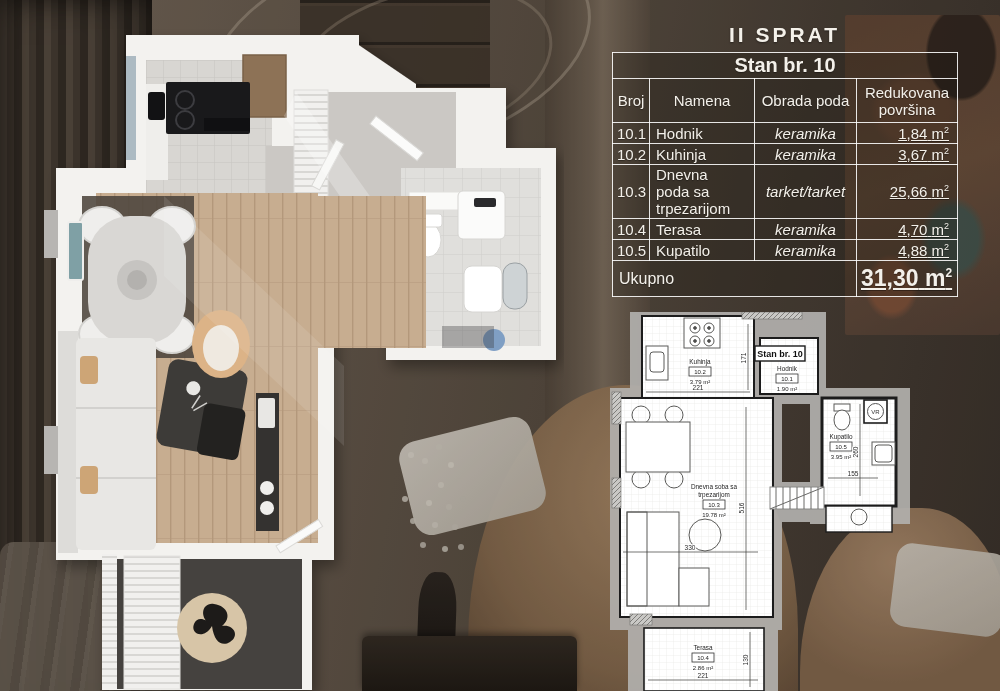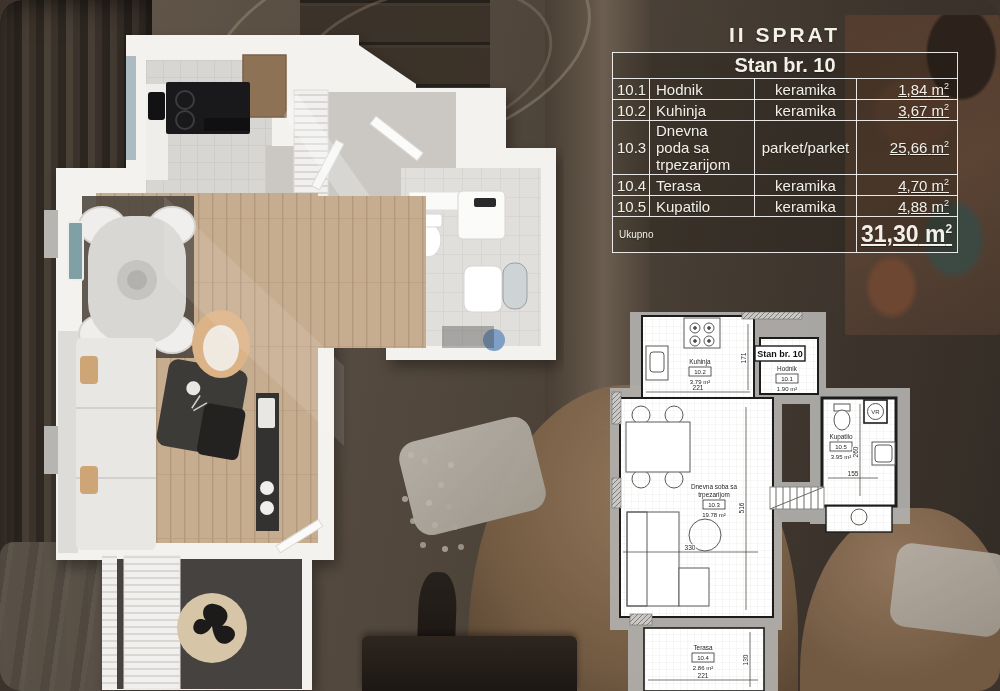--- a/index.html
+++ b/index.html
@@ -1,18 +1,18 @@
 <!DOCTYPE html>
 <html><head>
 <meta charset="utf-8">
 <style>
   * { margin:0; padding:0; box-sizing:border-box; }
   html,body { width:1000px; height:691px; overflow:hidden; }
   body { font-family:"Liberation Sans", sans-serif; background:#3b332c; position:relative; }
-  .stage { position:absolute; inset:0; width:1000px; height:691px; overflow:hidden;border-radius:22px; }
+  .stage { position:absolute; inset:0; width:1000px; height:691px; overflow:hidden; }
   .abs { position:absolute; }
 
   
   .bg-base { inset:0; background:linear-gradient(100deg,#7c6e60 0%,#6a5d50 30%,#5a4f43 55%,#4a4037 75%,#3a322b 100%); }
   .curtain { left:0; top:0; width:152px; height:691px;
     background:repeating-linear-gradient(90deg,#574c41 0 7px,#453c33 7px 14px,#332c25 14px 22px);
     box-shadow:inset -30px 0 40px rgba(0,0,0,.35), inset 10px 0 25px rgba(0,0,0,.5); }
   .doorwall { left:545px; top:0; width:105px; height:430px;
     background:linear-gradient(90deg,#55493d,#7b6c5c 45%,#8a7a68 55%,#5d5044); opacity:.85; }
   .shelf-unit { left:300px; top:0; width:190px; height:195px; background:#41372d;
@@ -60,25 +60,25 @@
     font-size:21px; letter-spacing:3px; font-weight:bold; color:#f4f1ea; text-shadow:0 1px 2px rgba(0,0,0,.4); }
   table.area-table { width:345px; border-collapse:collapse; table-layout:fixed; }
   .area-table td { border:1px solid rgba(255,255,255,.88); background:rgba(28,22,16,.30);
     font-size:15px; color:#f3f0ea; padding:1px 4px; vertical-align:middle; text-shadow:0 1px 1px rgba(0,0,0,.35); }
   .area-table .title-row td { height:26px; text-align:center; font-size:20px; font-weight:bold; }
   .area-table .head-row td { height:44px; text-align:center; font-size:15px; }
   .area-table tr.data td { height:21px; }
   .area-table tr.data.tall td { height:42px; }
   .col-broj { text-align:center; }
   .col-namena { text-align:left; padding-left:6px !important; padding-right:12px !important; }
-  .col-obrada { text-align:center; }
+  .col-obrada { text-align:center;font-style:italic; }
   .col-area { text-align:right; padding-right:8px !important; white-space:nowrap;text-decoration:underline; }
   .area-table sup { font-size:9px; vertical-align:super; line-height:0; }
   .total-row td { height:36px; }
-  .total-row .total-label { text-align:left; padding-left:6px !important; font-size:10px; }
+  .total-row .total-label { text-align:left; padding-left:6px !important; font-size:16px; }
   .total-row .col-area { font-size:23px; font-weight:bold;margin-left:44px; }
   .total-row .col-area sup { font-size:12px; }
 
   
   .plan3d { left:44px; top:26px; z-index:3; }
   .plan2d { left:610px; top:312px; z-index:5; }
   svg text { font-family:"Liberation Sans", sans-serif; }
   .halo { stroke:#ffffff; stroke-width:2.2px; paint-order:stroke; fill:#1d1d1d; }
   .dimtxt { stroke:#ffffff; stroke-width:2px; paint-order:stroke; fill:#2a2a2a; }
 </style>
@@ -240,36 +240,42 @@
       <colgroup>
           <col style="width:37px">
           <col style="width:105px">
           <col style="width:102px">
           <col style="width:101px">
         </colgroup>
       <tbody>
           <tr class="title-row">
             <td colspan="4">Stan br. 10</td>
           </tr>
+      <tr class="head-row">
+        <td>Broj</td>
+        <td>Namena</td>
+        <td>Obrada poda</td>
+        <td><span>Redukovana</span><br><span>površina</span></td>
+      </tr>
       <tr class="data">
         <td class="col-broj">10.1</td>
         <td class="col-namena">Hodnik</td>
         <td class="col-obrada">keramika</td>
         <td class="col-area"><span>1,84</span> <span>m</span><sup>2</sup></td>
       </tr>
       <tr class="data">
         <td class="col-broj">10.2</td>
         <td class="col-namena">Kuhinja</td>
         <td class="col-obrada">keramika</td>
         <td class="col-area"><span>3,67</span> <span>m</span><sup>2</sup></td>
       </tr>
       <tr class="data tall">
         <td class="col-broj">10.3</td>
         <td class="col-namena">Dnevna poda sa trpezarijom</td>
-        <td class="col-obrada">parket/parket</td>
+        <td class="col-obrada">tarket/tarket</td>
         <td class="col-area"><span>25,66</span> <span>m</span><sup>2</sup></td>
       </tr>
       <tr class="data">
         <td class="col-broj">10.4</td>
         <td class="col-namena">Terasa</td>
         <td class="col-obrada">keramika</td>
         <td class="col-area"><span>4,70</span> <span>m</span><sup>2</sup></td>
       </tr>
       <tr class="data">
         <td class="col-broj">10.5</td>

